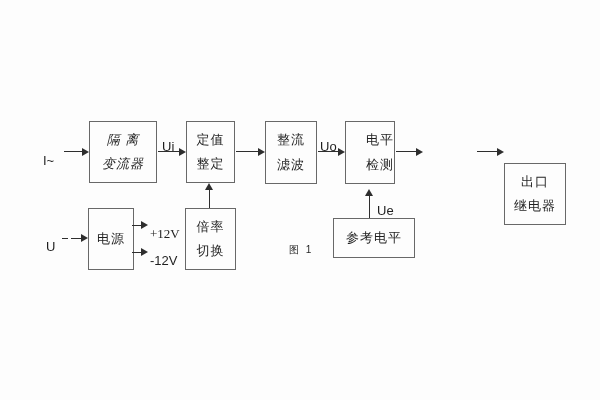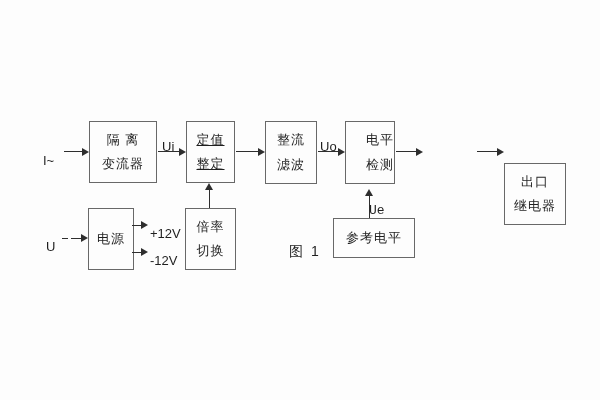--- a/index.html
+++ b/index.html
@@ -22,21 +22,21 @@
     text-align:center;
   }
   .lbl{
     position:absolute;
     font-size:13px;color:#1f1f1f;
     white-space:nowrap;
     margin-top:8px;
   }
   .caption{
     position:absolute;
-    font-size:14px;color:#1f1f1f;
+    font-size:10px;color:#1f1f1f;
     letter-spacing:2px;
   }
   .hline{position:absolute;height:1px;background:#2e2e2e;}
   .vline{position:absolute;width:1px;background:#2e2e2e;}
   .arr-r{
     position:absolute;width:0;height:0;
     border-top:4px solid transparent;
     border-bottom:4px solid transparent;
     border-left:7px solid #2e2e2e;
   }
@@ -49,30 +49,30 @@
 </style>
 </head>
 <body>
 
 <div class="canvas">
 
   <span class="lbl" style="left:43px;top:145px;">I~</span>
   <div class="hline" style="left:64px;top:151px;width:18px;"></div>
   <div class="arr-r" style="left:82px;top:148px;"></div>
 
-  <div class="box" style="left:89px;top:121px;width:66px;height:60px;">
+  <div class="box" style="left:89px;top:121px;width:66px;height:60px;font-style:italic;">
     <span>隔 离</span>
     <span>变流器</span>
   </div>
 
   <span class="lbl" style="left:162px;top:131px;">Ui</span>
   <div class="hline" style="left:158px;top:151px;width:21px;"></div>
   <div class="arr-r" style="left:179px;top:148px;"></div>
 
-  <div class="box" style="left:186px;top:121px;width:47px;height:60px;text-decoration:underline;">
+  <div class="box" style="left:186px;top:121px;width:47px;height:60px;">
     <span>定值</span>
     <span>整定</span>
   </div>
 
   <div class="hline" style="left:236px;top:151px;width:22px;"></div>
   <div class="arr-r" style="left:258px;top:148px;"></div>
 
   <div class="box" style="left:265px;top:121px;width:50px;height:61px;">
     <span>整流</span>
     <span>滤波</span>
@@ -103,35 +103,35 @@
   <div class="hline" style="left:62px;top:238px;width:6px;"></div>
   <div class="hline" style="left:71px;top:238px;width:10px;"></div>
   <div class="arr-r" style="left:81px;top:234px;"></div>
 
   <div class="box" style="left:88px;top:208px;width:44px;height:60px;">
     <span>电源</span>
   </div>
 
   <div class="hline" style="left:132px;top:225px;width:9px;"></div>
   <div class="arr-r" style="left:141px;top:221px;"></div>
-  <span class="lbl" style="left:150px;top:218px;">+12V</span>
+  <span class="lbl" style="left:150px;top:218px;font-family:Liberation Serif, serif;">+12V</span>
 
   <div class="hline" style="left:132px;top:252px;width:9px;"></div>
   <div class="arr-r" style="left:141px;top:248px;"></div>
   <span class="lbl" style="left:150px;top:245px;">-12V</span>
 
   <div class="box" style="left:185px;top:208px;width:49px;height:60px;">
     <span>倍率</span>
     <span>切换</span>
   </div>
   <div class="vline" style="left:209px;top:190px;height:18px;"></div>
   <div class="arr-u" style="left:205px;top:183px;"></div>
 
   <div class="box" style="left:333px;top:218px;width:80px;height:38px;">
     <span>参考电平</span>
   </div>
   <div class="vline" style="left:369px;top:196px;height:22px;"></div>
   <div class="arr-u" style="left:365px;top:189px;"></div>
-  <span class="lbl" style="left:369px;top:195px;font-family:Liberation Mono, monospace;">Ue</span>
+  <span class="lbl" style="left:377px;top:195px;">Ue</span>
 
   <span class="caption" style="left:289px;top:243px;">图 1</span>
 
 </div>
 
 </body></html>

